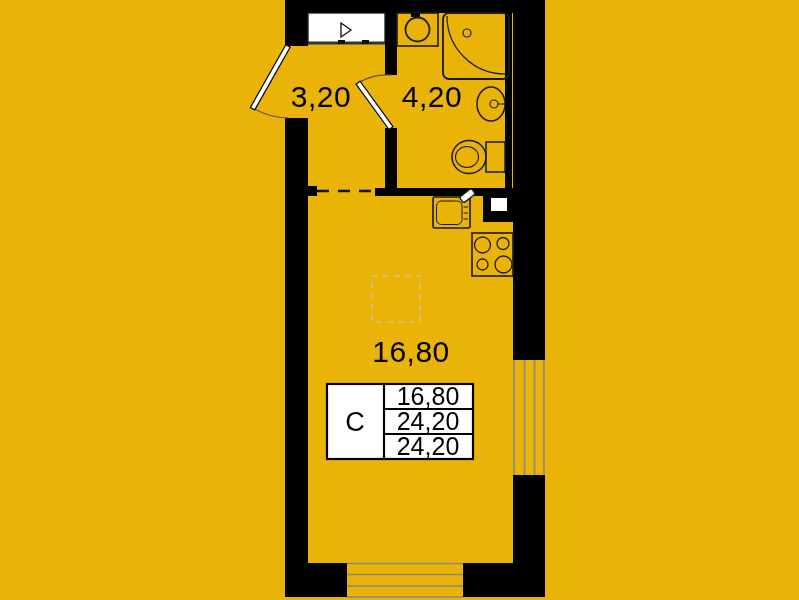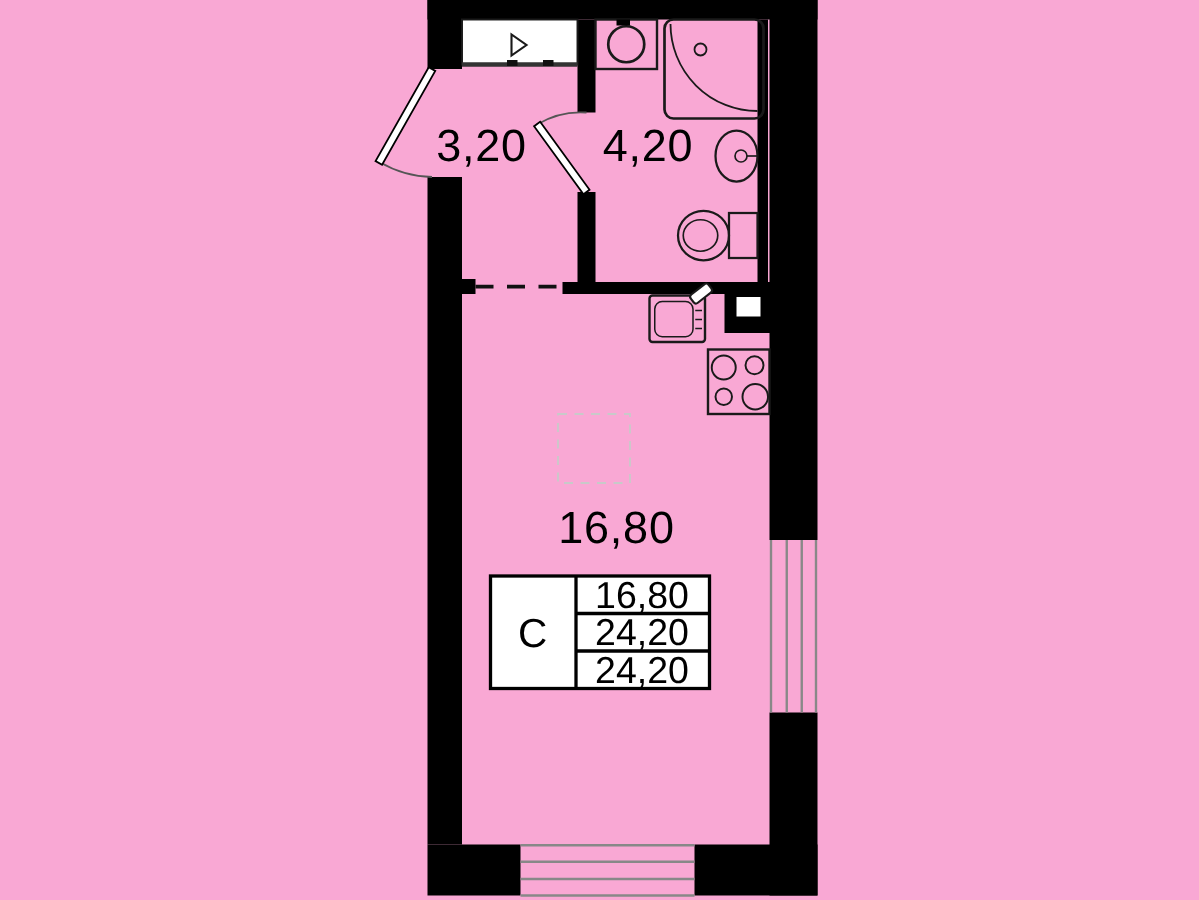--- a/index.html
+++ b/index.html
@@ -1,16 +1,16 @@
 <!DOCTYPE html>
 <html><head>
 <meta charset="utf-8">
 <style>
   html,body{margin:0;padding:0;background:#ffffff;}
-  #canvas{position:relative;width:799px;height:600px;background:#f9a8d4;overflow:hidden;
+  #canvas{position:relative;width:799px;height:600px;background:#eab308;overflow:hidden;
           font-family:"Liberation Sans", sans-serif;}
   svg text{font-family:"Liberation Sans", sans-serif; fill:#000;}
   .roomlbl{font-size:30px; letter-spacing:0.5px;}
   .tbltxt{font-size:25px;}
   .typetxt{font-size:27px;}
 </style>
 </head>
 <body>
 
 <div id="canvas">

